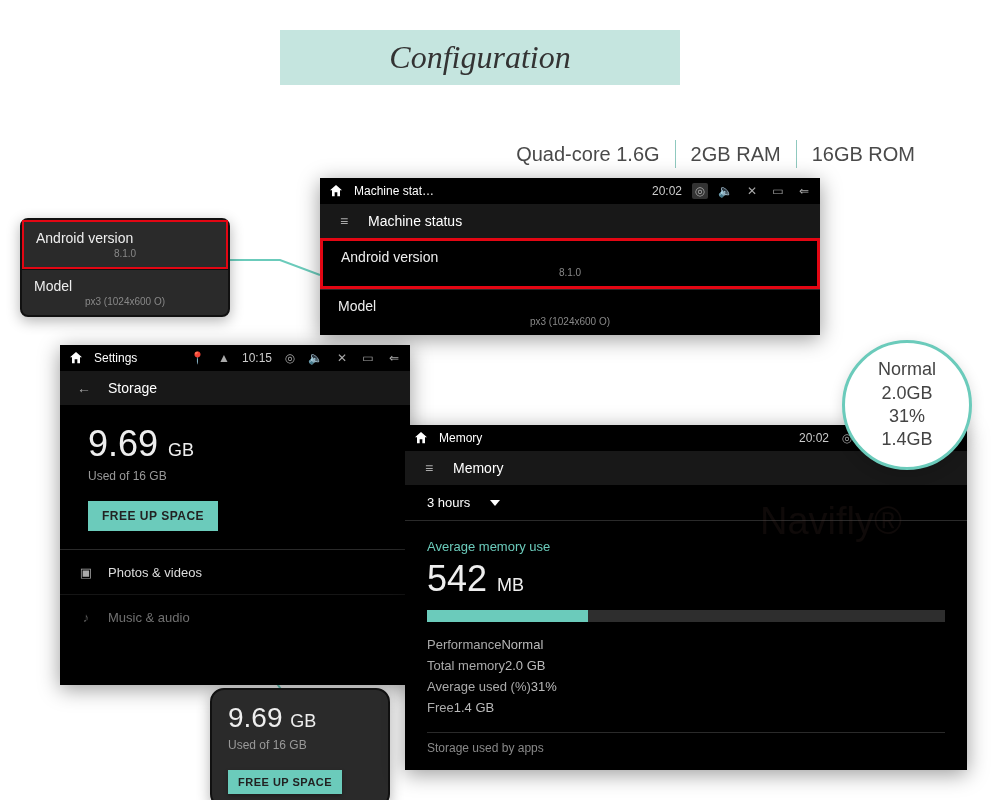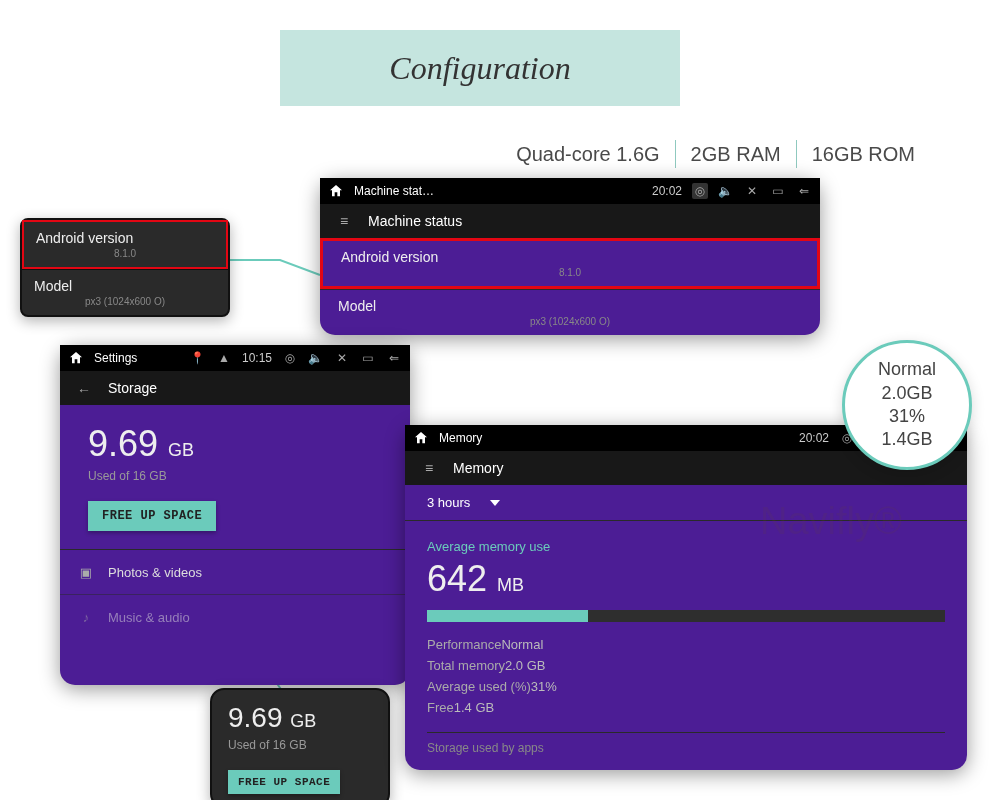--- a/index.html
+++ b/index.html
@@ -9,21 +9,21 @@
     background: #fff;
     font-family: Arial, sans-serif;
     position: relative;
     overflow: hidden;
   }
   .title-banner {
     position: absolute;
     top: 30px;
     left: 280px;
     width: 400px;
-    height: 76px;
+    height: 55px;
     background: #c5e5df;
     display: flex;
     align-items: center;
     justify-content: center;
   }
   .title-text {
     color: #333;
     font-size: 32px;
     font-family: "Times New Roman", serif;
     font-style: italic;
@@ -38,25 +38,24 @@
     font-size: 20px;
     color: #4a4a4a;
     text-align: right;
   }
   .specs-line .seg { padding: 0 15px; }
   .specs-line .div { width: 1px; height: 28px; background: #8fc9bf; }
   
   
   .shot {
     position: absolute;
-    background: #4c1d95;
+    background: #000000;
     color: #ccc;
     box-shadow: 0 4px 20px rgba(0,0,0,0.4);
     font-size: 13px;
-    border-radius: 15px;
   }
   .statusbar {
     height: 26px;
     background: #000;
     display: flex;
     align-items: center;
     padding: 0 8px;
     gap: 10px;
     font-size: 12px;
   }
@@ -123,21 +122,20 @@
   .teal-btn {
     display: inline-block;
     background: #6bcbbb;
     color: #222;
     font-size: 12px;
     font-weight: 600;
     padding: 8px 14px;
     margin-top: 18px;
     letter-spacing: 0.5px;
     box-shadow: 0 2px 4px rgba(0,0,0,0.3);
-    font-family: Liberation Mono, monospace;
   }
   .storage-cat {
     display: flex;
     align-items: center;
     gap: 14px;
     padding: 14px 18px;
     border-top: 1px solid #2a2a2a;
     color: #ddd;
   }
   
@@ -366,21 +364,21 @@
     <span class="icon">≡</span>
     <span>Memory</span>
   </div>
   <div class="dropdown-row">
     <span>3 hours</span>
     <span class="tri-down"></span>
   </div>
   <div class="memory-body">
     <div class="mem-label">Average memory use</div>
     <div class="mem-big">
-      <span>642</span>
+      <span>542</span>
       <span class="unit">MB</span>
     </div>
     <div class="mem-bar">
       <div class="used" style="width:31%"></div>
       <div class="free" style="width:69%"></div>
     </div>
     <div class="mem-stats">
       <div class="mem-stat-row">
         <span>Performance</span>
         <span class="v">Normal</span>

